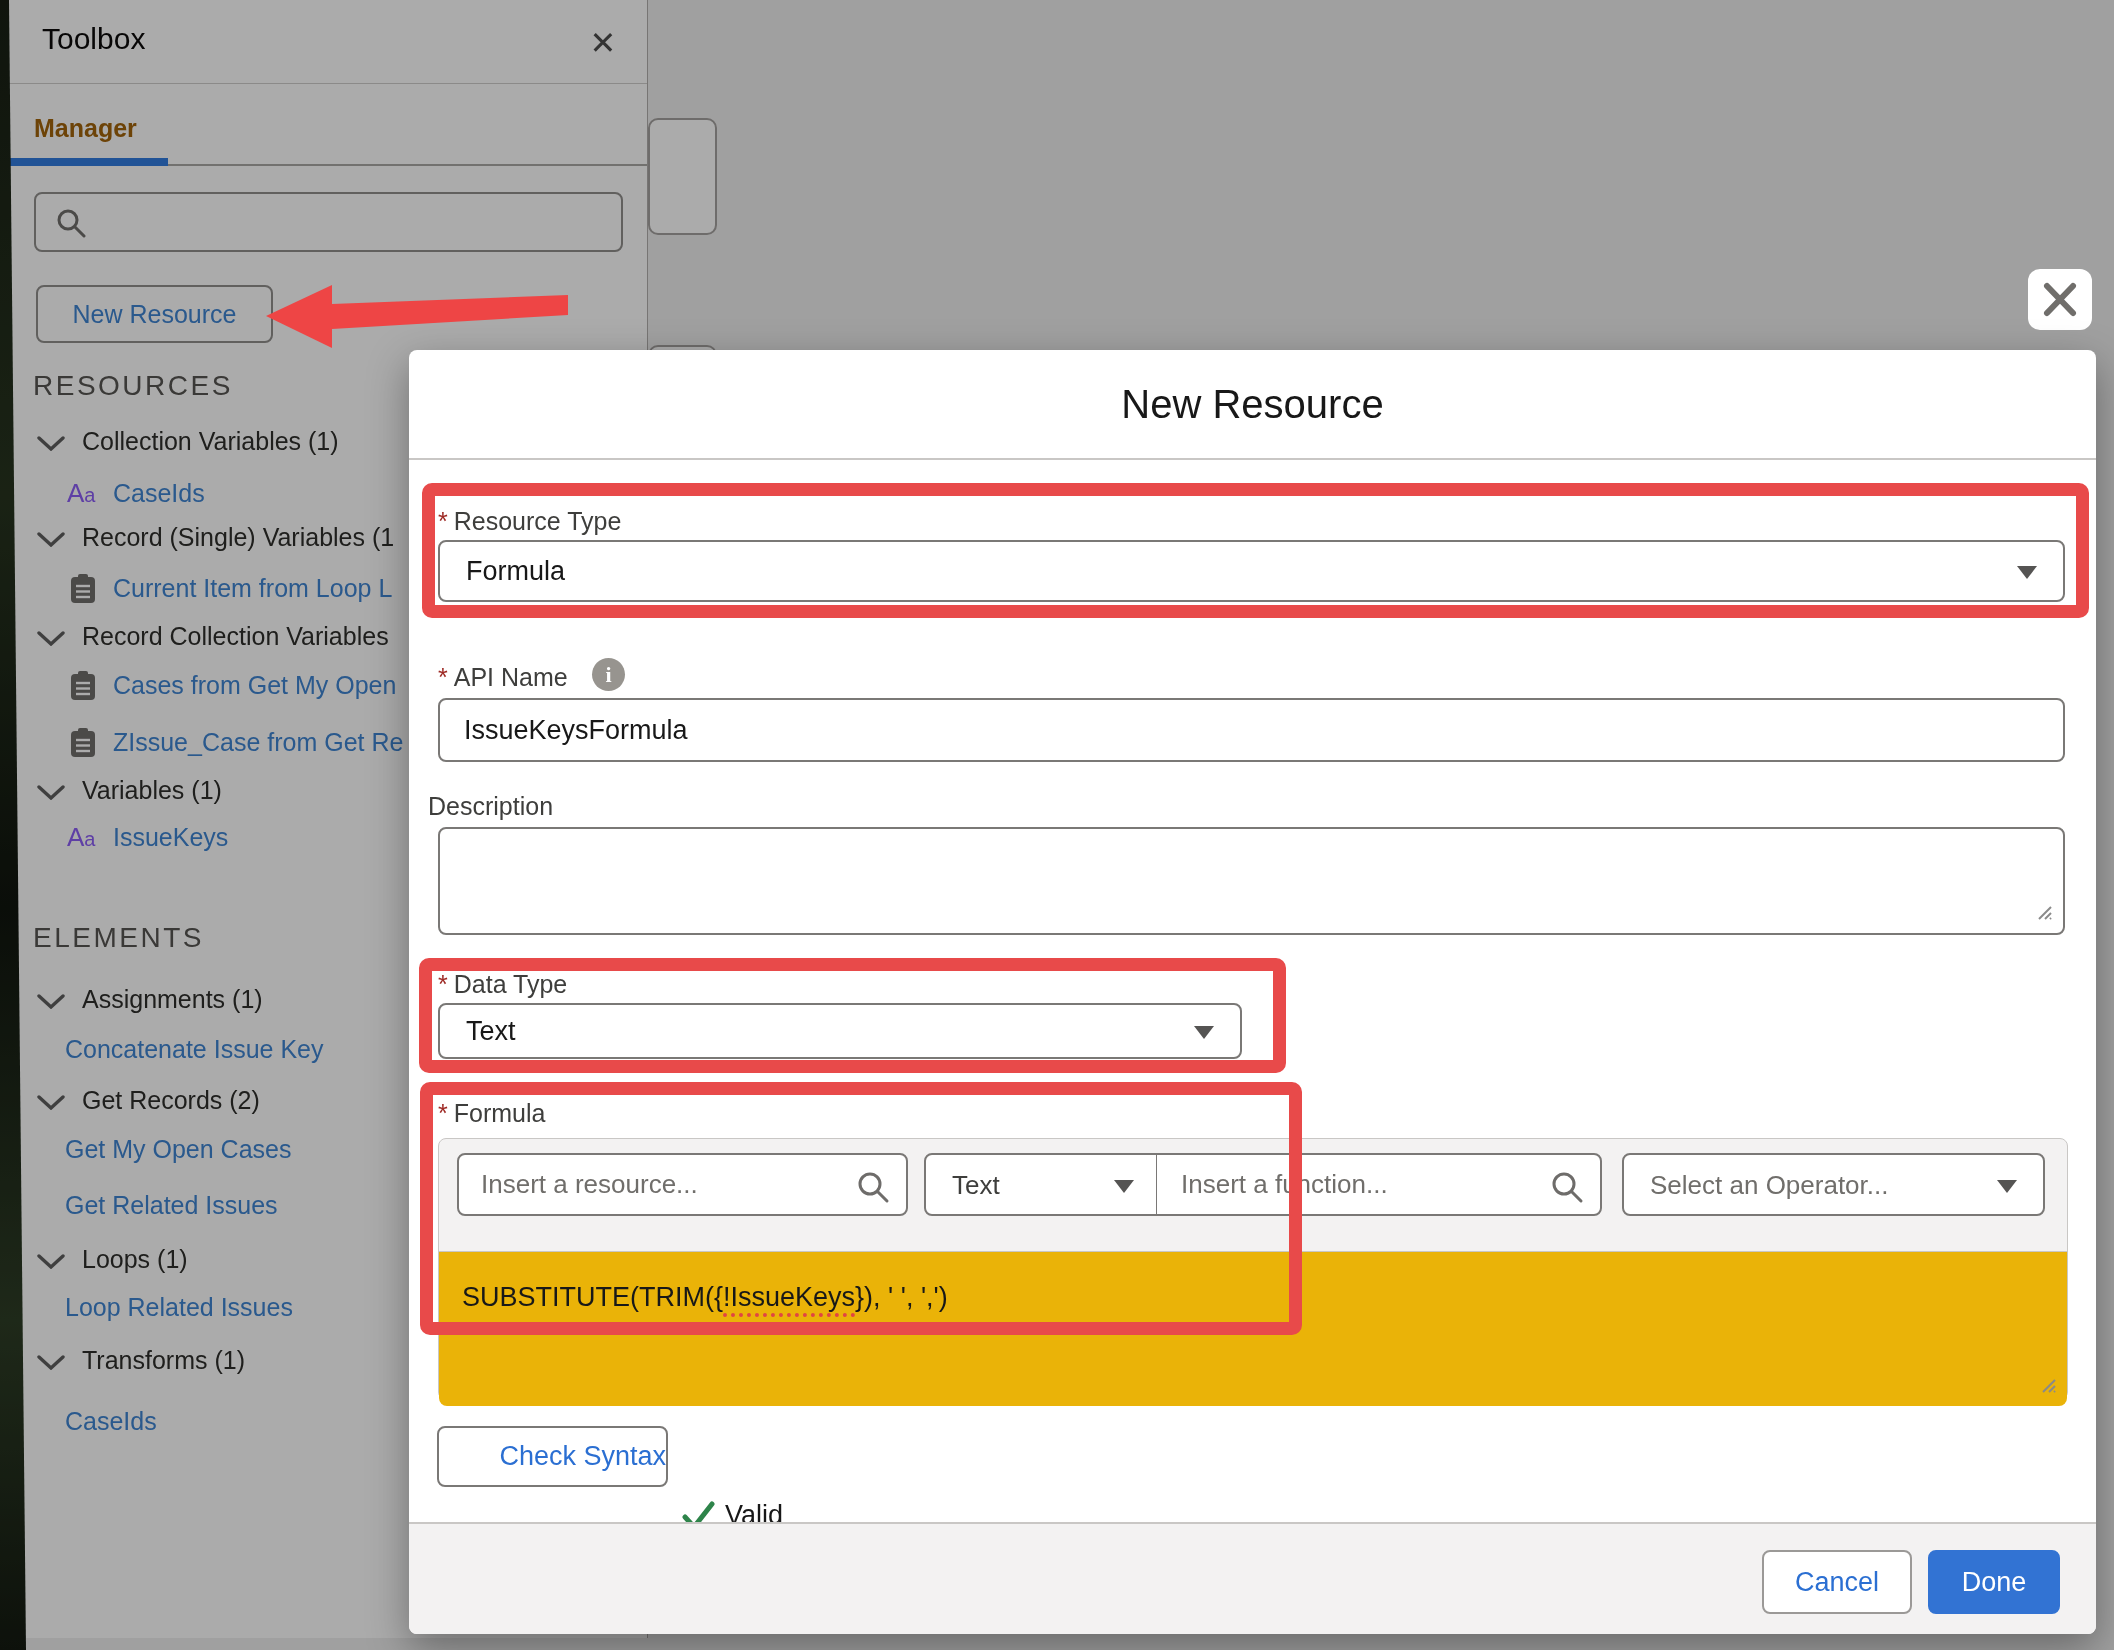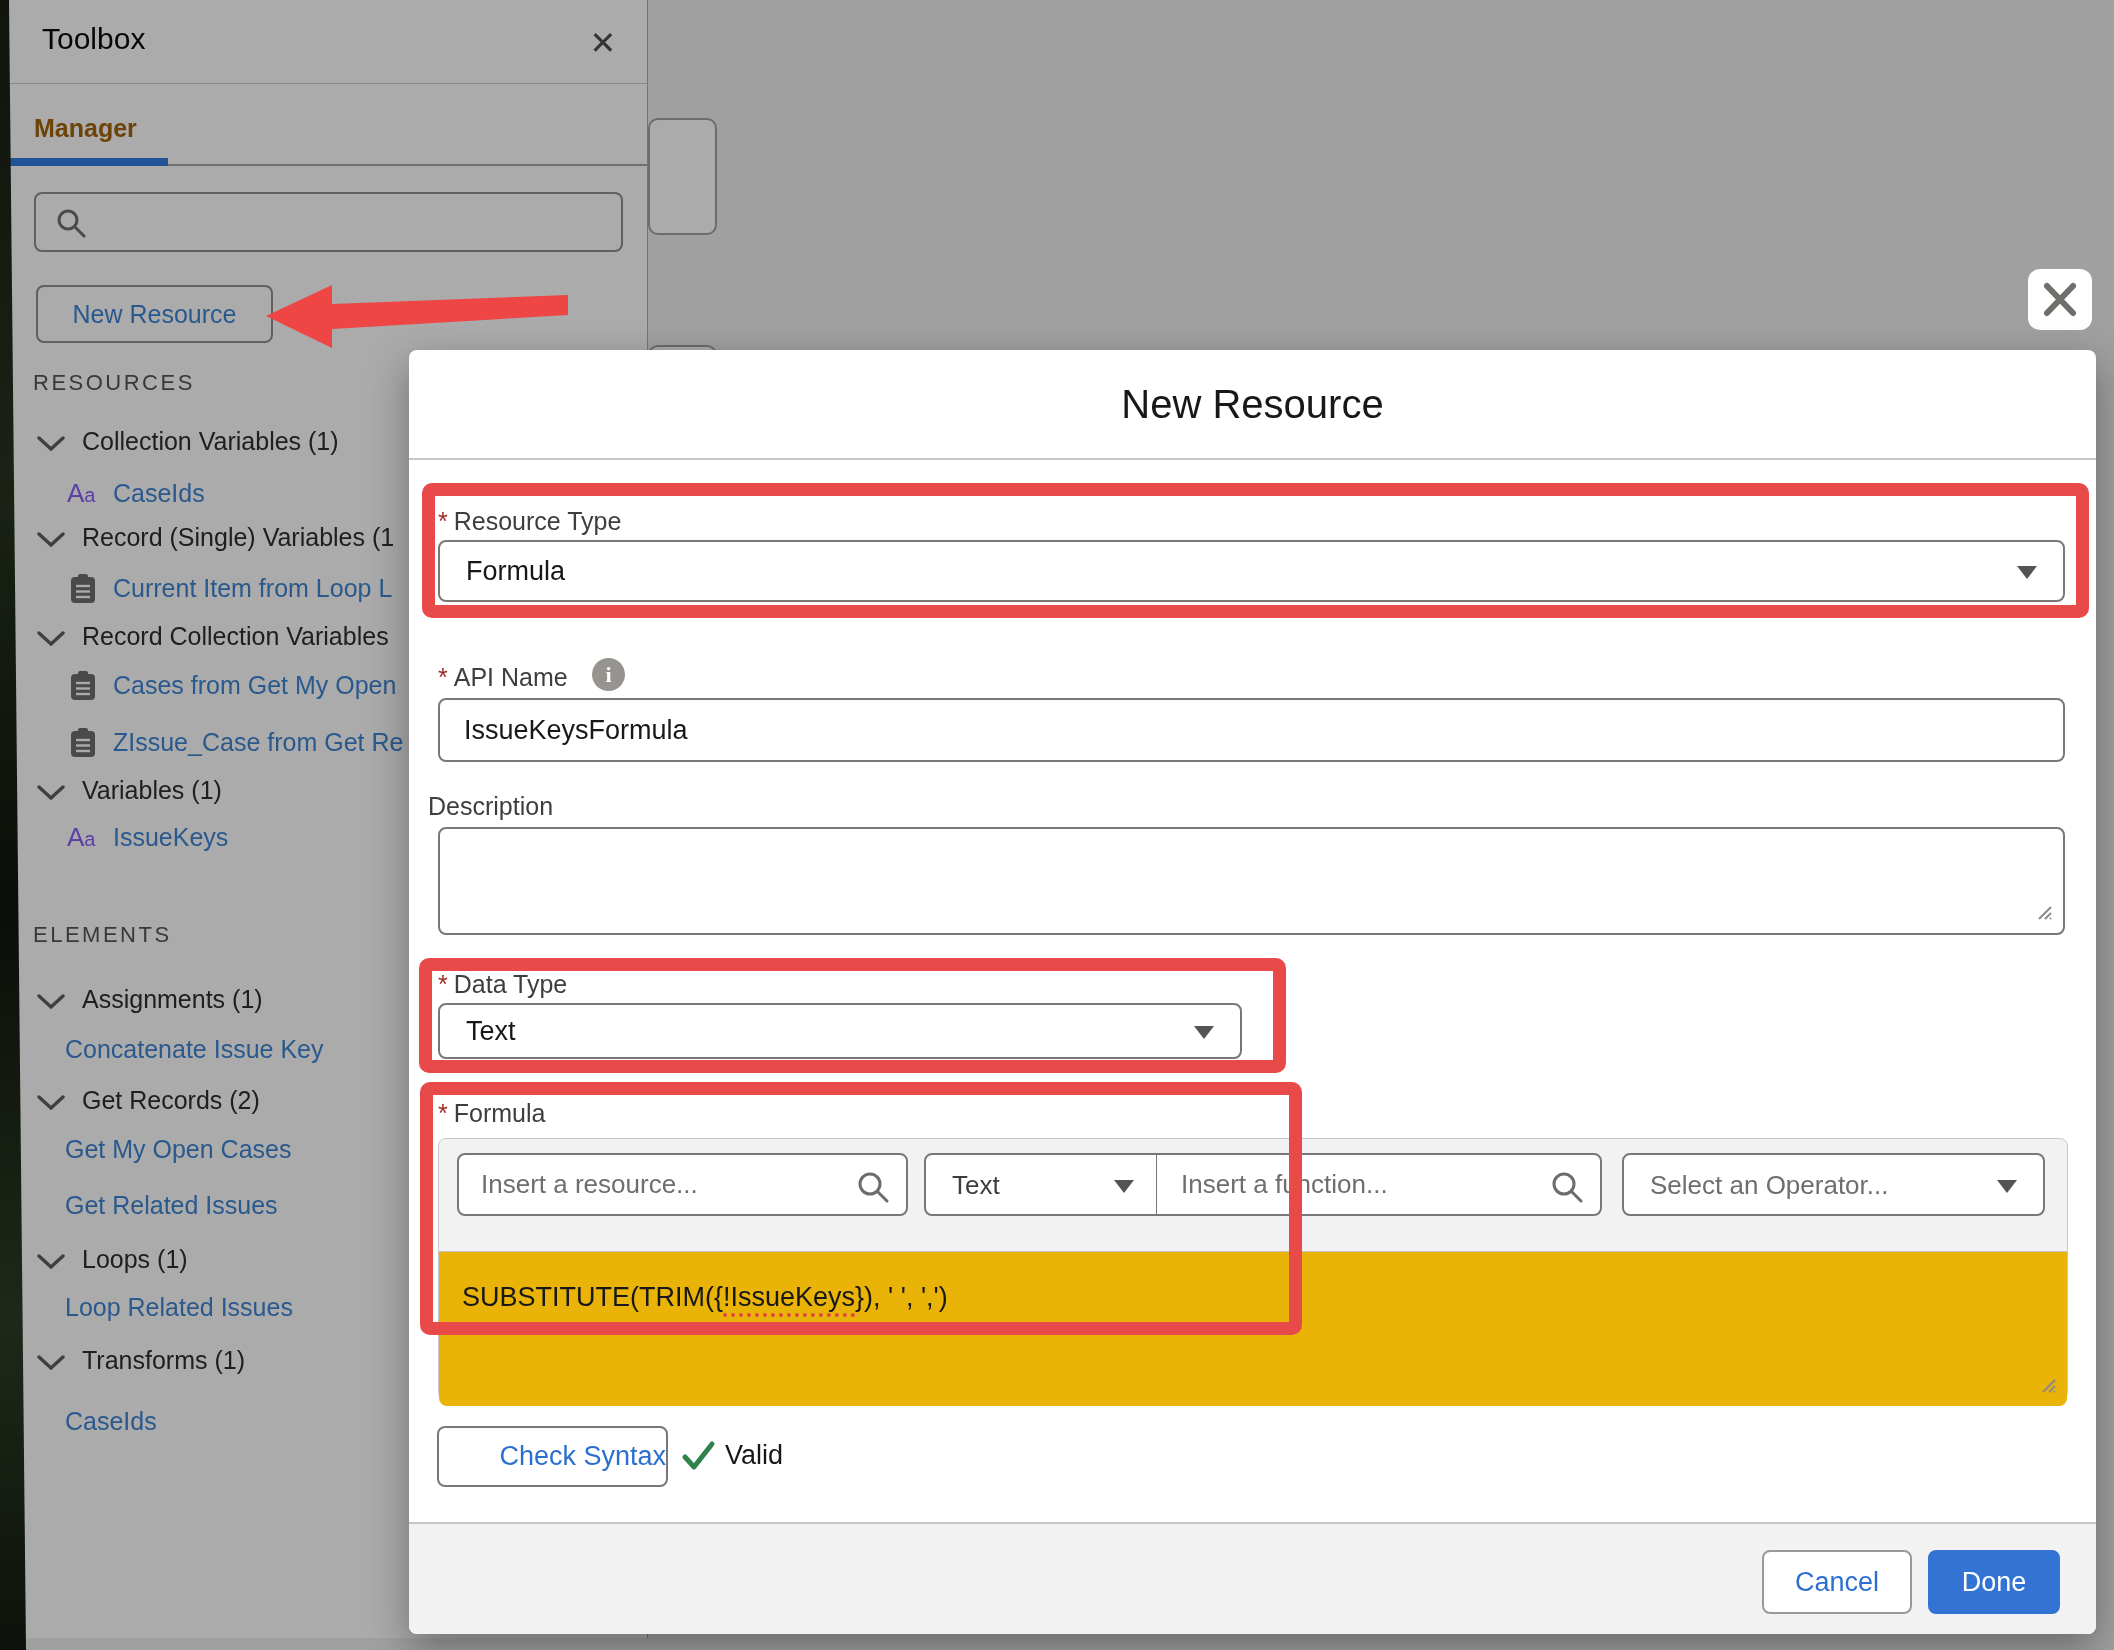--- a/index.html
+++ b/index.html
@@ -41,21 +41,21 @@
     position:absolute;left:60px;top:0;width:500px;height:56px;border:0;outline:0;background:transparent;
     font-family:"Liberation Sans",sans-serif;font-size:25px;color:#2b2b2b;
   }
   .search-box input::placeholder{color:#8a8885;}
   .icon-mag{position:absolute;left:20px;top:14px;}
   .btn-new-resource{
     position:absolute;left:28px;top:285px;width:237px;height:58px;border:2px solid #8f8d8b;border-radius:8px;
     background:#fff;color:#3c83d2;font-size:25px;text-align:center;line-height:54px;cursor:pointer;
   }
   .tree-section-label{
-    position:absolute;left:25px;font-size:22px;letter-spacing:2.5px;color:#54524f;font-weight:400;
+    position:absolute;left:25px;font-size:28px;letter-spacing:2.5px;color:#54524f;font-weight:400;
   }
   .tree-row{position:absolute;height:34px;white-space:nowrap;}
   .tree-row .chevron{position:absolute;left:29px;top:10px;}
   .tree-row .group-label{position:absolute;left:74px;top:1px;font-size:25px;color:#2b2b28;}
   .tree-row .var-icon{position:absolute;left:59px;top:0px;}
   .tree-row .child-label{position:absolute;left:105px;top:1px;font-size:25px;color:#3c83d2;cursor:pointer;}
   .tree-row .elem-label{position:absolute;left:57px;top:1px;font-size:25px;color:#3c83d2;cursor:pointer;}
   .aa-icon{font-size:26px;color:#8b5cf6;font-weight:500;}
   .aa-icon .small-a{font-size:20px;}
 
@@ -118,21 +118,21 @@
     position:absolute;left:0;top:112px;width:100%;height:155px;background:#eab308;
     border-top:1px solid #c9c7c5;border-radius:0 0 8px 8px;
   }
   .formula-expression{position:absolute;left:23px;top:30px;font-size:27px;color:#181818;white-space:pre;}
   .squiggle{border-bottom:4px dotted #e04543;padding-bottom:1px;}
   .resize-glyph{position:absolute;right:10px;bottom:8px;}
   .btn-check-syntax{
     position:absolute;left:28px;top:1076px;width:231px;height:61px;background:#fff;border:2px solid #7a7876;
     border-radius:8px;color:#2b6fd2;font-size:27px;text-align:right;line-height:57px;cursor:pointer;
   }
-  .valid-wrap{position:absolute;left:270px;top:1088px;height:40px;}
+  .valid-wrap{position:absolute;left:270px;top:1148px;height:40px;}
   .valid-text{position:absolute;left:46px;top:2px;font-size:27px;color:#181818;}
   .modal-footer{
     position:absolute;left:0;top:1172px;width:100%;height:112px;background:#f3f2f2;
     border-top:2px solid #c9c7c5;border-radius:0 0 8px 8px;
   }
   .btn-cancel{
     position:absolute;left:1353px;top:26px;width:150px;height:64px;background:#fff;border:2px solid #9b9997;
     border-radius:8px;color:#2b6fd2;font-size:27px;text-align:center;line-height:60px;cursor:pointer;
   }
   .btn-done{

